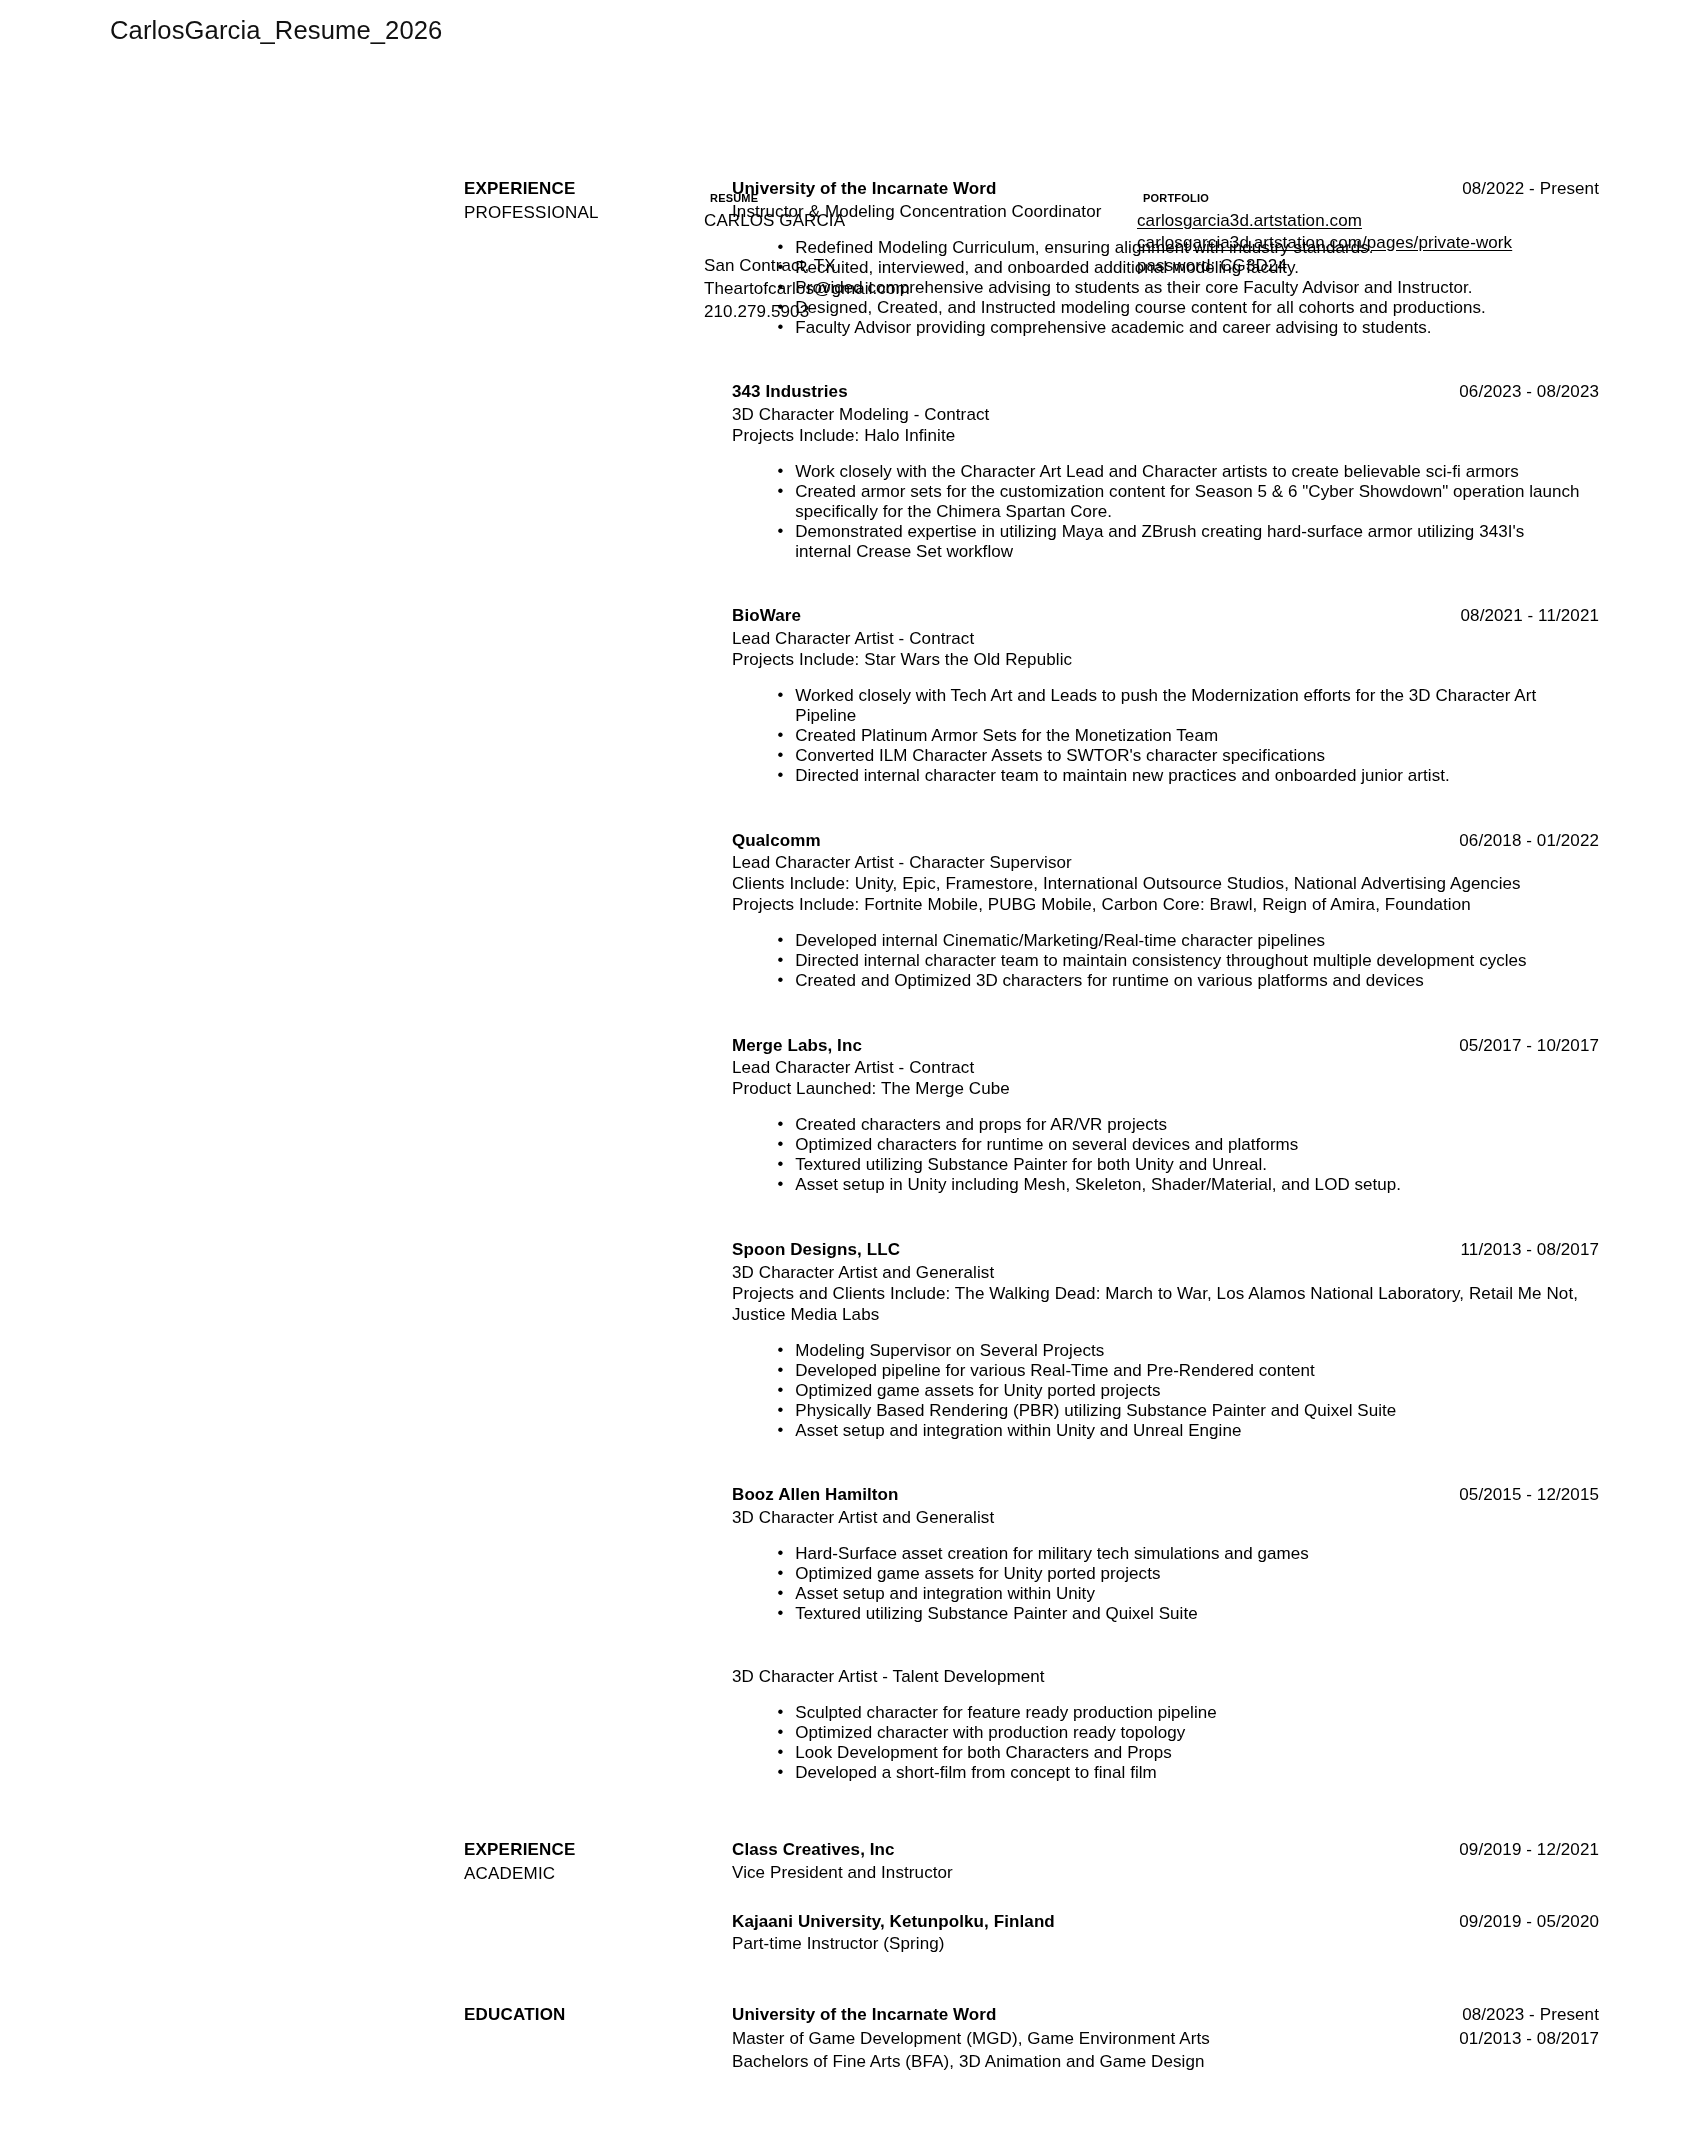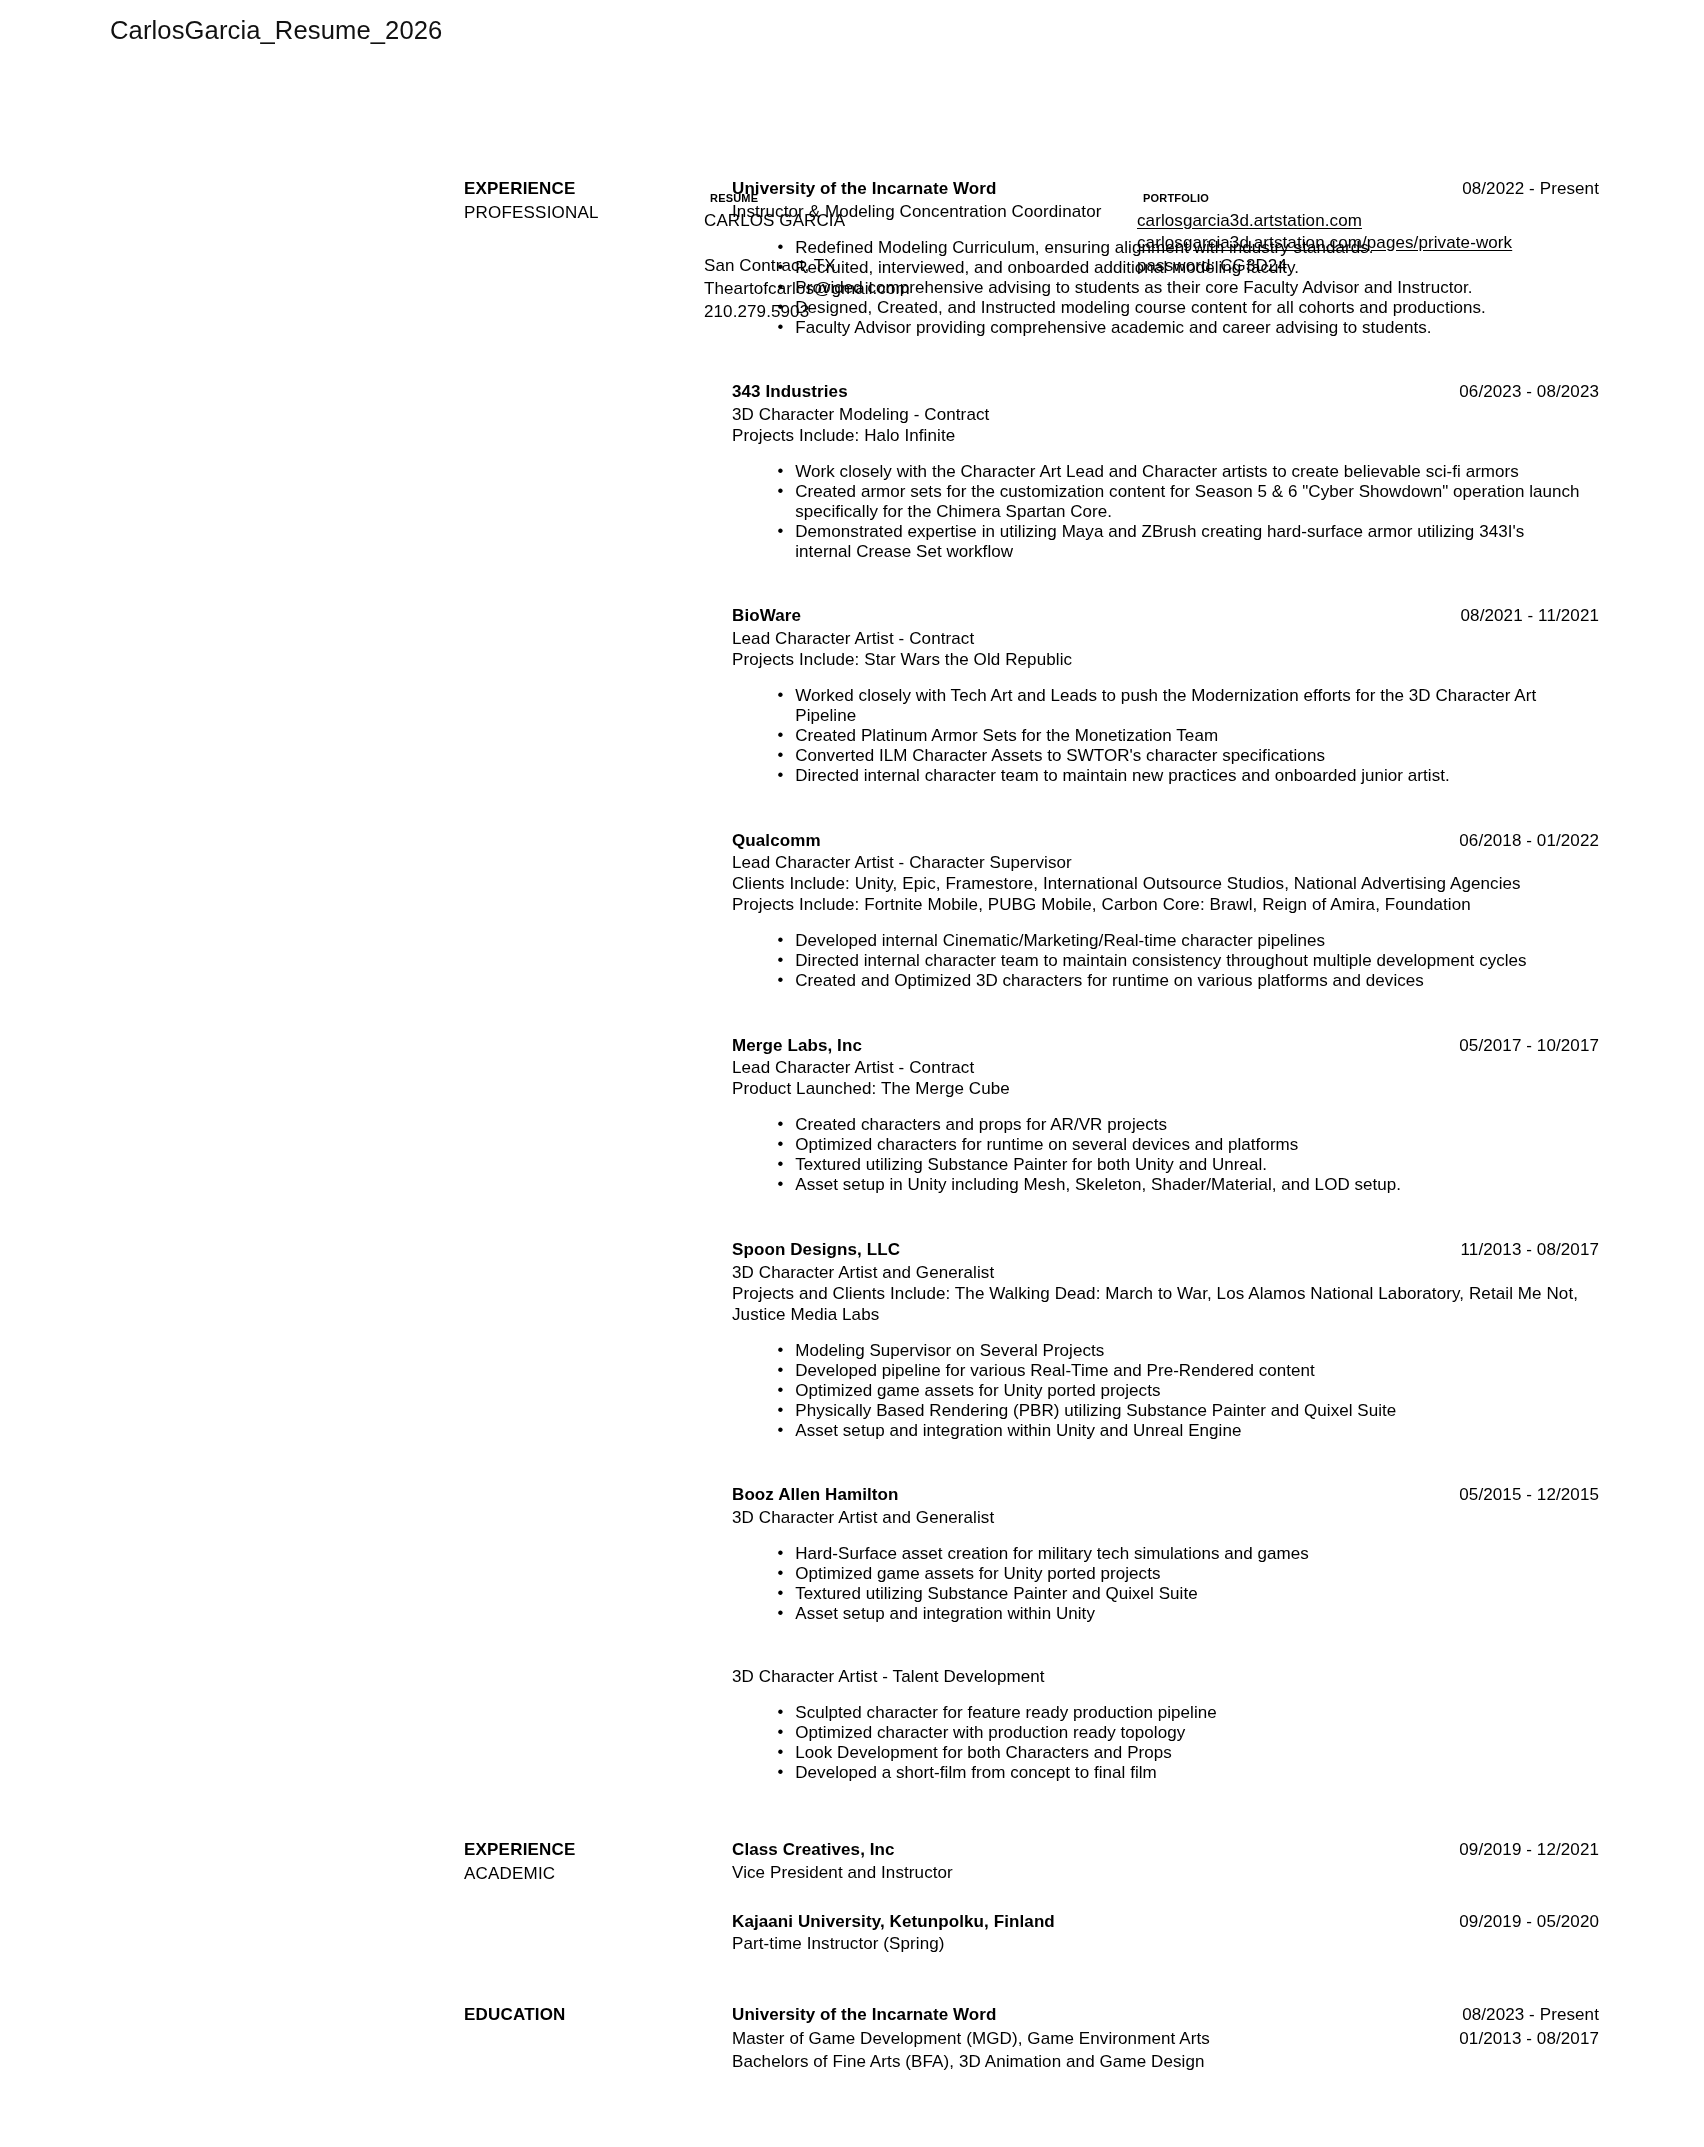--- a/index.html
+++ b/index.html
@@ -315,22 +315,22 @@
           <div class="entry-spacer"></div>
           <div class="entry">
             <div class="entry-head">
               <div class="entry-company">Booz Allen Hamilton</div>
               <div class="entry-dates">05/2015 - 12/2015</div>
             </div>
             <div class="entry-role">3D Character Artist and Generalist</div>
             <ul class="bullets">
               <li>Hard-Surface asset creation for military tech simulations and games</li>
               <li>Optimized game assets for Unity ported projects</li>
+              <li>Asset setup and integration within Unity</li>
               <li>Textured utilizing Substance Painter and Quixel Suite</li>
-              <li>Asset setup and integration within Unity</li>
             </ul>
           </div>
           <div class="entry-spacer"></div>
           <div class="entry">
             <div class="entry-role">3D Character Artist - Talent Development</div>
             <ul class="bullets">
               <li>Sculpted character for feature ready production pipeline</li>
               <li>Optimized character with production ready topology</li>
               <li>Look Development for both Characters and Props</li>
               <li>Developed a short-film from concept to final film</li>

